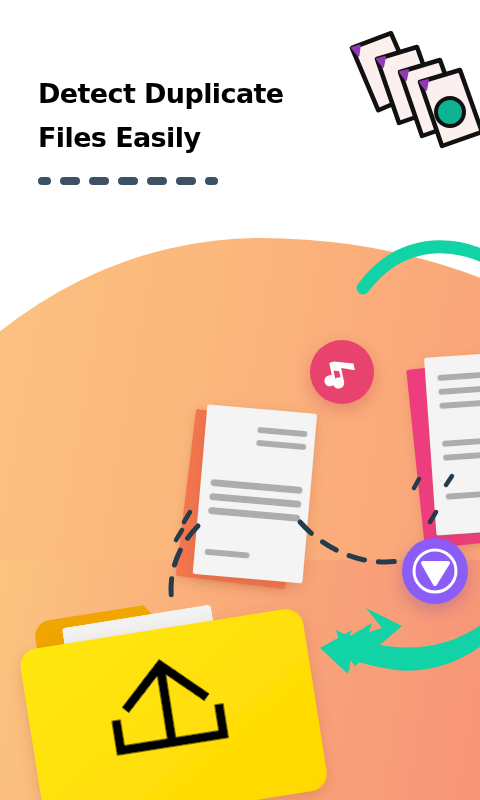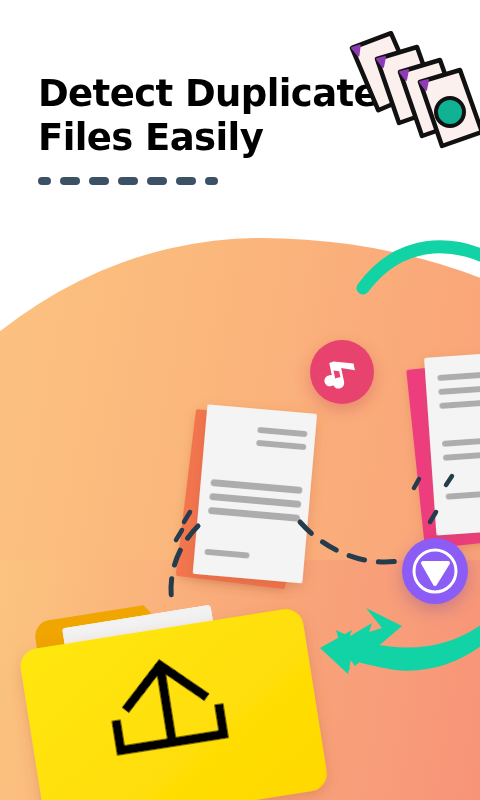--- a/index.html
+++ b/index.html
@@ -22,21 +22,21 @@
     position:absolute; left:0; bottom:0; width:480px; height:240px;
     background:linear-gradient(100deg,#FBC47F 0%,#F9A87A 50%,#F79478 100%);
   }
 
   
   .headline{
     position:absolute;left:38px;top:72px;width:360px;
     color:#000;
     font-family:"DejaVu Sans", sans-serif;
     font-weight:bold;
-    font-size:37px;
+    font-size:27px;
     line-height:44px;
     letter-spacing:-0.6px;
     white-space:pre-line;
   }
   .dashrow{position:absolute;left:38px;top:177px;display:flex;gap:9px;align-items:center;}
   .dashrow i{display:block;height:8px;border-radius:4px;background:#3C5264;}
 
   
   .docstack{position:absolute;left:336px;top:22px;width:150px;height:140px;}
   .docstack svg{display:block;}

